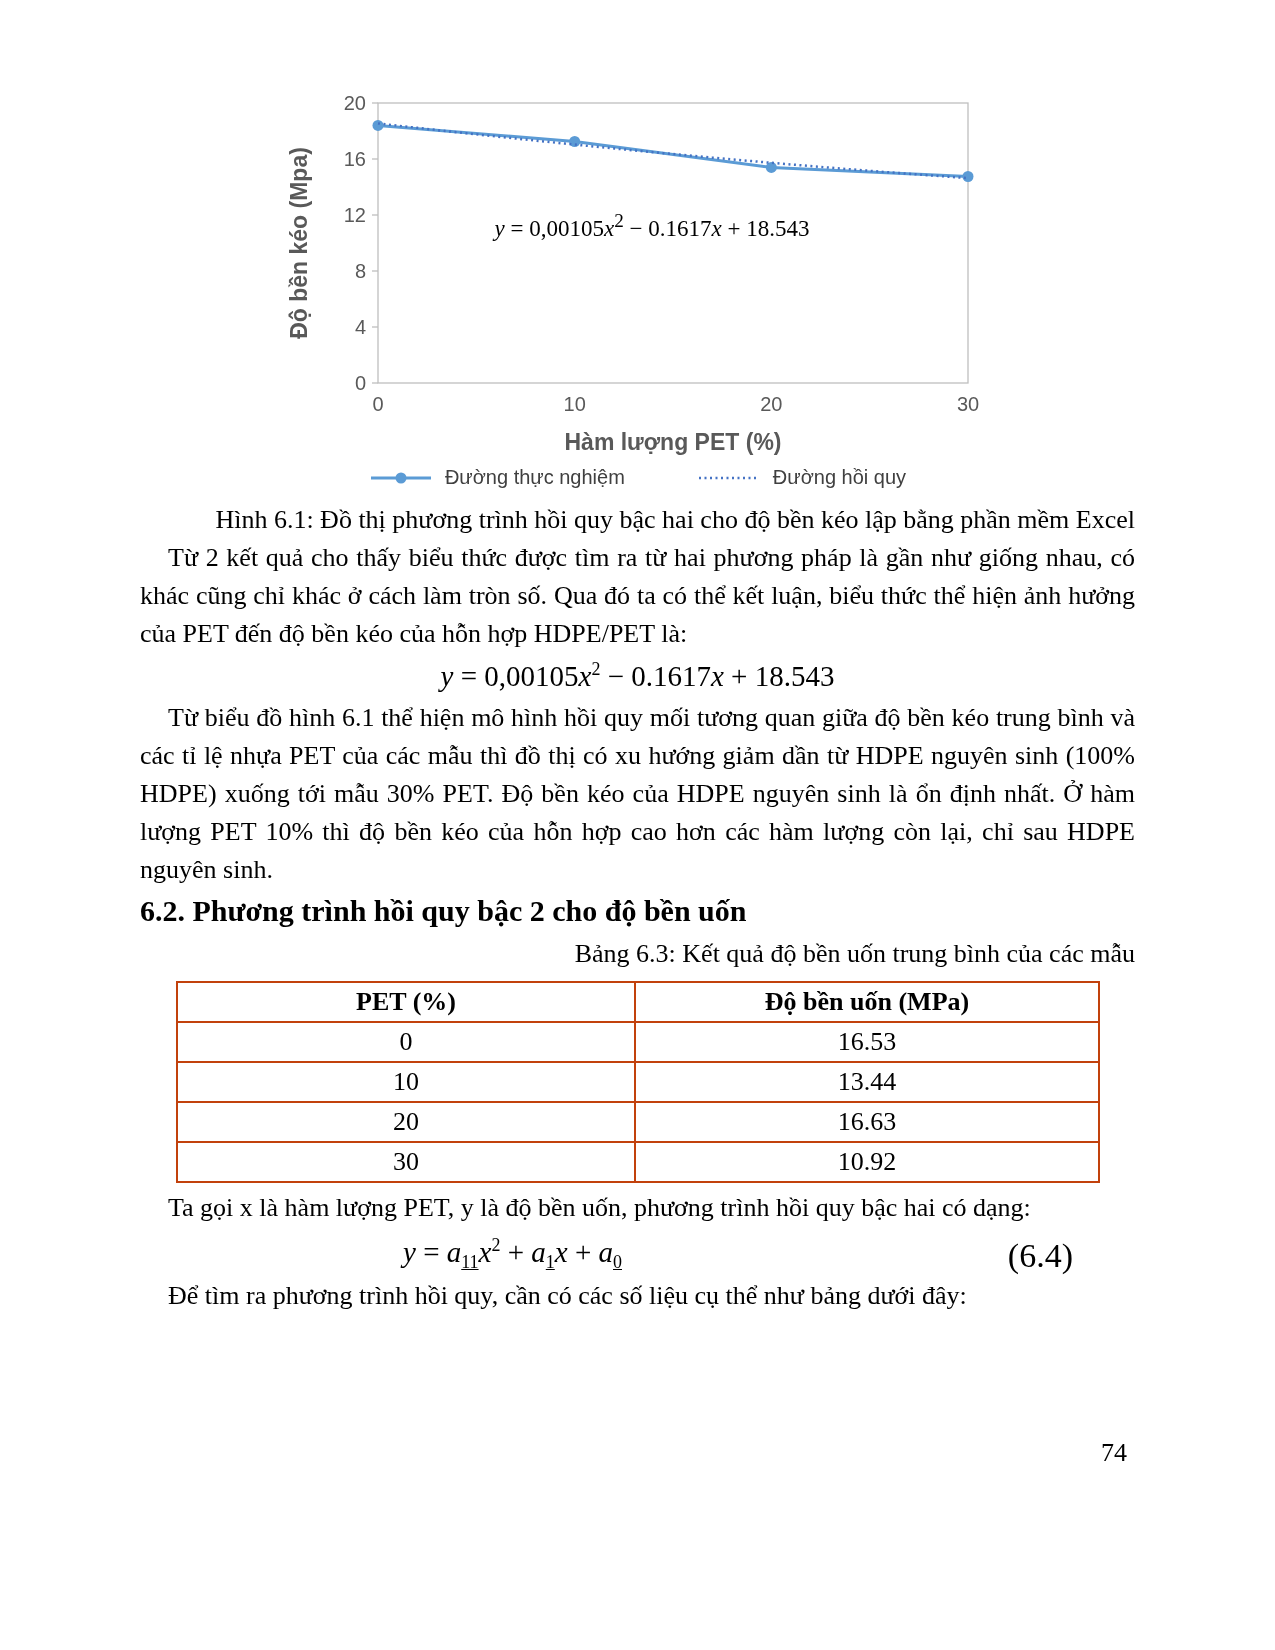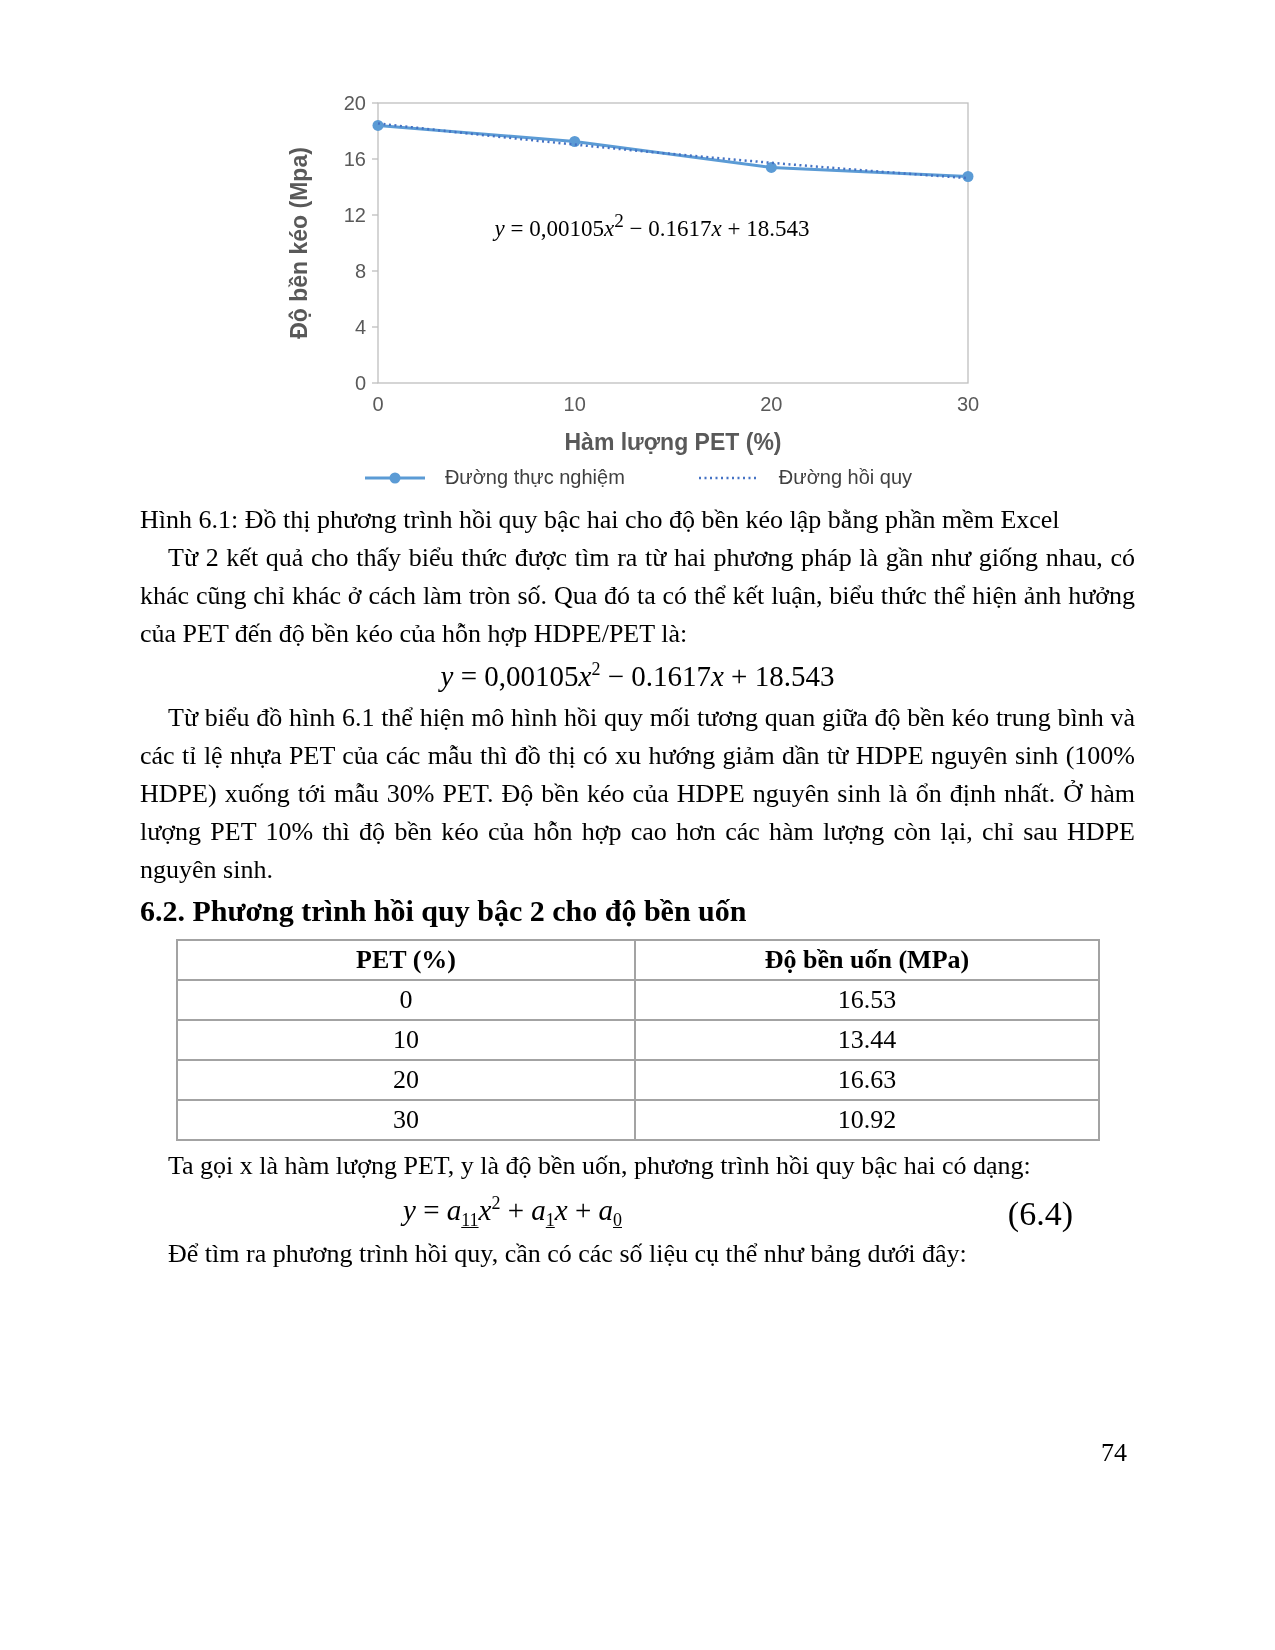--- a/index.html
+++ b/index.html
@@ -9,39 +9,39 @@
 
   
   .chart-wrap{position:relative;width:710px;margin:0 auto;}
   svg text.tick{font-family:"Liberation Sans",sans-serif;font-size:20px;fill:#595959;}
   svg text.axis-label{font-family:"Liberation Sans",sans-serif;font-size:23px;font-weight:bold;fill:#595959;}
   .chart-annotation{position:absolute;left:212px;top:122px;font-size:23px;color:#000;
      font-family:"Liberation Serif",serif;}
   .chart-annotation .var{font-style:italic;}
   .legend-row{display:flex;justify-content:center;align-items:center;gap:72px;margin-top:4px;
      font-family:"Liberation Sans",sans-serif;font-size:20px;color:#404040;}
-  .legend-item{display:flex;align-items:center;gap:18px;}
+  .legend-item{display:flex;align-items:center;gap:12px;}
   .legend-item .swatch{display:inline-flex;align-items:center;}
 
   
-  .fig-caption,.tbl-caption{text-align:left;font-size:26px;line-height:38px;margin-top:12px;}
+  .fig-caption,.tbl-caption{text-align:right;font-size:26px;line-height:38px;margin-top:12px;}
   .tbl-caption{margin-top:4px;}
   p.body{font-size:26px;line-height:38px;text-align:justify;text-indent:28px;margin:0;}
   .heading{font-size:30px;line-height:40px;font-weight:bold;margin:2px 0 0 0;}
   .equation{font-size:29px;text-align:center;margin:6px 0;}
   .equation .var{font-style:italic;}
   .equation sup{font-size:62%;}
   .equation sub{font-size:62%;text-decoration:underline;}
   .eq-row{position:relative;padding-right:250px;margin:8px 0 4px 0;}
   .eq-row .equation{margin:0;}
   .eq-number{position:absolute;right:62px;top:2px;font-size:34px;}
 
   
   table.data{border-collapse:collapse;margin:8px 0 0 36px;width:924px;font-size:26px;}
-  table.data th,table.data td{border:2px solid #a3a3a3;text-align:center;padding:2px 6px;line-height:34px;}
+  table.data th,table.data td{border:2px solid #c2410c;text-align:center;padding:2px 6px;line-height:34px;}
   table.data th{font-weight:bold;}
   table.data col.c1{width:458px;}
 
   .page-number{position:absolute;right:148px;top:1438px;font-size:26px;}
 </style>
 </head>
 <body>
 
 <div class="page">
   <div class="content">
@@ -99,20 +99,21 @@
     <div class="fig-caption">Hình 6.1: Đồ thị phương trình hồi quy bậc hai cho độ bền kéo lập bằng phần mềm Excel</div>
 
     <p class="body">Từ 2 kết quả cho thấy biểu thức được tìm ra từ hai phương pháp là gần như giống nhau, có khác cũng chỉ khác ở cách làm tròn số. Qua đó ta có thể kết luận, biểu thức thể hiện ảnh hưởng của PET đến độ bền kéo của hỗn hợp HDPE/PET là:</p>
 
     <div class="equation"><span class="var">y</span><span> = 0,00105</span><span class="var">x</span><sup>2</sup><span> − 0.1617</span><span class="var">x</span><span> + 18.543</span></div>
 
     <p class="body">Từ biểu đồ hình 6.1 thể hiện mô hình hồi quy mối tương quan giữa độ bền kéo trung bình và các tỉ lệ nhựa PET của các mẫu thì đồ thị có xu hướng giảm dần từ HDPE nguyên sinh (100% HDPE) xuống tới mẫu 30% PET. Độ bền kéo của HDPE nguyên sinh là ổn định nhất. Ở hàm lượng PET 10% thì độ bền kéo của hỗn hợp cao hơn các hàm lượng còn lại, chỉ sau HDPE nguyên sinh.</p>
 
     <div class="heading">6.2. Phương trình hồi quy bậc 2 cho độ bền uốn</div>
 
+    <div class="tbl-caption">Bảng 6.3: Kết quả độ bền uốn trung bình của các mẫu</div>
 
     <table class="data">
       <colgroup>
           <col class="c1">
           <col>
         </colgroup>
       <thead>
         <tr>
           <th>PET (%)</th>
           <th>Độ bền uốn (MPa)</th>

